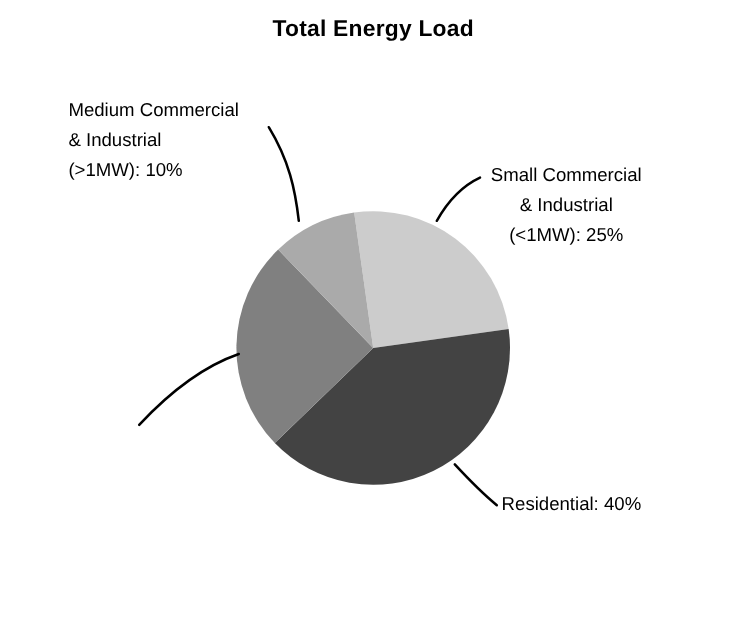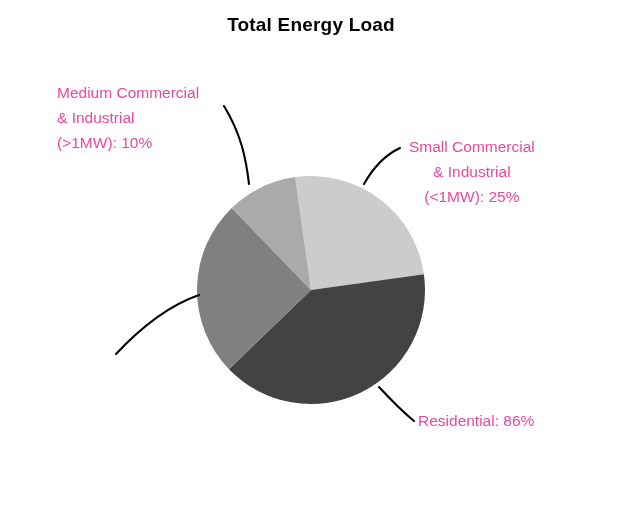--- a/index.html
+++ b/index.html
@@ -31,21 +31,21 @@
     letter-spacing: 0.2px;
   }
   #pie-svg {
     position: absolute;
     left: 0;
     top: 0;
   }
   .pie-label {
     position: absolute;
     font-size: 15.5px;
-    color: #ec4899;
+    color: #000000;
     line-height: 25px;
     white-space: pre;
   }
   #label-medium-commercial { left: 57px;  top: 80px;  }
   #label-small-commercial  { left: 409px; top: 134px; text-align: center; }
   #label-large-industrial  { left: 26px;  top: 309px; }
   #label-residential       { left: 418px; top: 408px; }
 </style>
 </head>
 <body>
@@ -71,15 +71,15 @@
 
   <div class="pie-label" id="label-medium-commercial">Medium Commercial
 &amp; Industrial
 (&gt;1MW): 10%</div>
 
   <div class="pie-label" id="label-small-commercial">Small Commercial
 &amp; Industrial
 (&lt;1MW): 25%</div>
 
 
-  <div class="pie-label" id="label-residential">Residential: 86%</div>
+  <div class="pie-label" id="label-residential">Residential: 40%</div>
 
 </div>
 
 </body></html>

